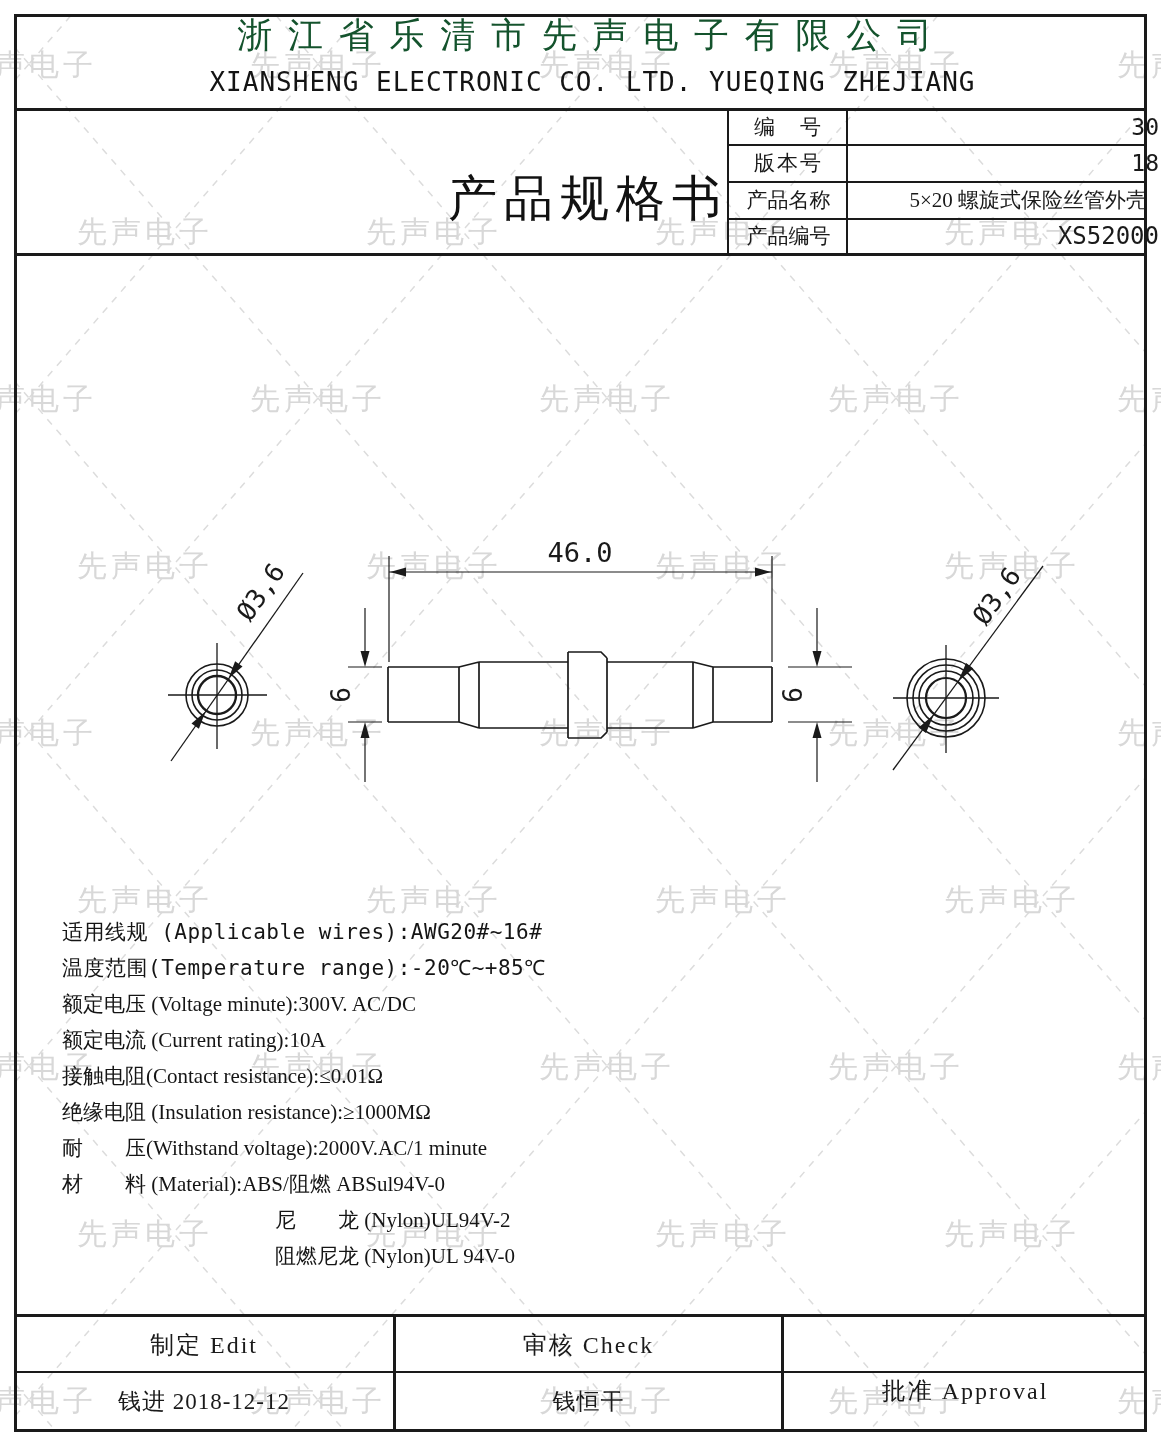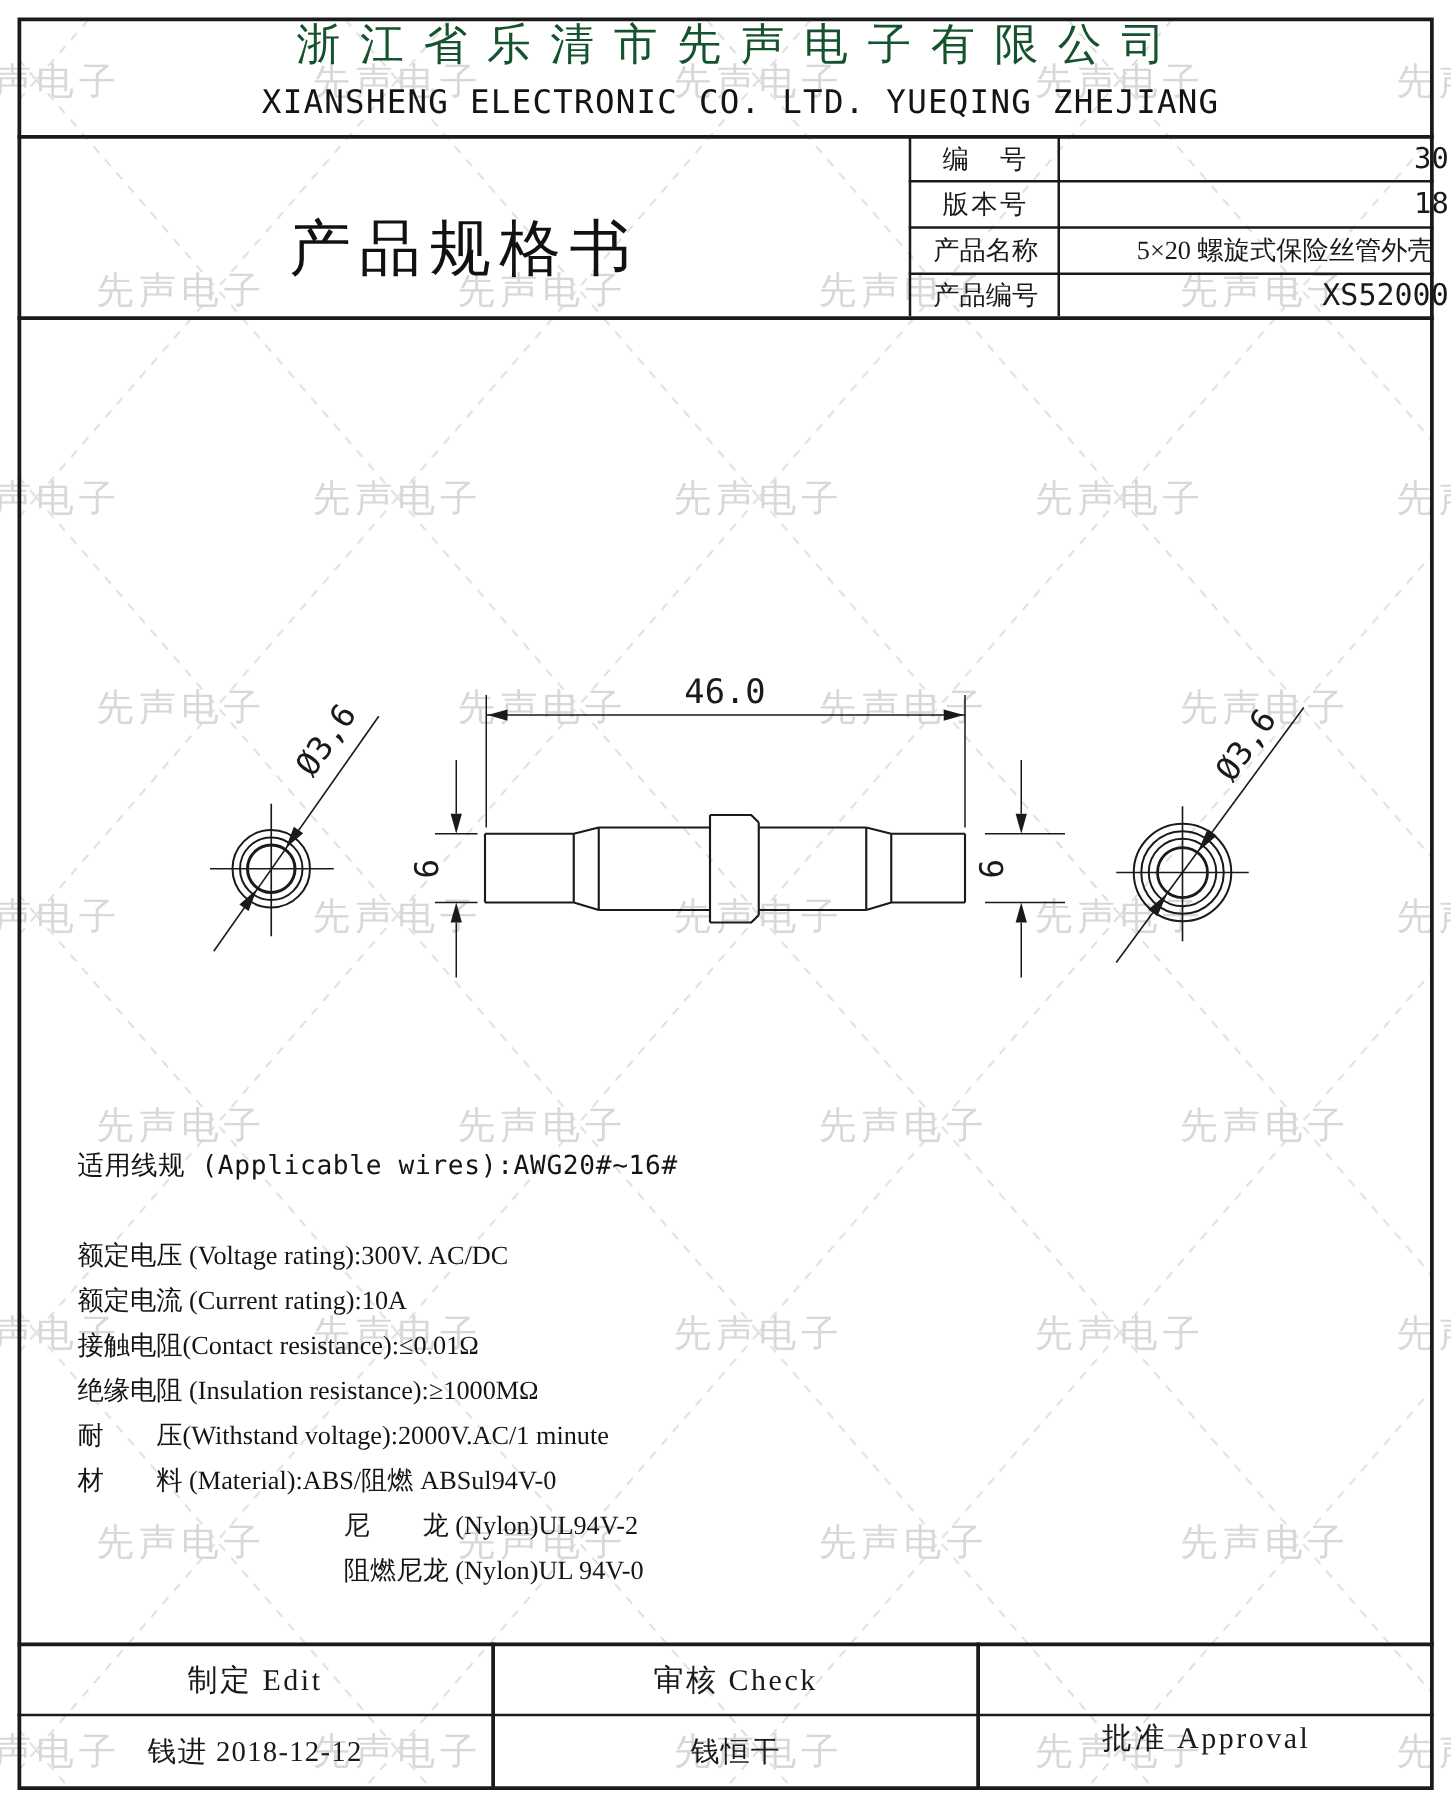--- a/index.html
+++ b/index.html
@@ -24,21 +24,21 @@
     text-align:center;font-size:35px;letter-spacing:0.45em;
     color:#cc2222;white-space:nowrap;
   }
   .company-en{
     left:15px;top:62px;width:1131px;height:40px;line-height:40px;
     text-align:center;font-size:26px;letter-spacing:1px;color:#141414;
     white-space:nowrap;
   }
   .doc-title{
     left:15px;top:166px;width:713px;height:66px;line-height:66px;
-    text-align:center;font-size:49px;letter-spacing:7px;color:#111;
+    text-align:right;font-size:49px;letter-spacing:7px;color:#111;
     white-space:nowrap;
   }
   .info-label{width:119px;text-align:center;font-size:21px;letter-spacing:2px;}
   .info-value{width:299px;text-align:right;font-size:21px;}
   .spec-line{
     position:absolute;height:30px;line-height:30px;font-size:21px;
     white-space:pre;color:#151515;
   }
   .spec-cad{font-family:"DejaVu Sans Mono",monospace;font-size:21px;letter-spacing:0.5px;}
   .bt-header{height:57px;line-height:57px;text-align:center;font-size:24px;letter-spacing:2px;}
@@ -196,21 +196,22 @@
     <div class="abs info-label" style="left:729px;top:146px;height:35px;line-height:35px;">版本号</div>
     <div class="abs info-value cad" style="left:848px;top:146px;height:20px;line-height:35px;font-size:23px;">18</div>
 
     <div class="abs info-label" style="left:729px;top:183px;height:52px;line-height:35px;letter-spacing:0;">产品名称</div>
     <div class="abs info-value" style="left:848px;top:183px;height:35px;line-height:35px;">5×20 螺旋式保险丝管外壳</div>
 
     <div class="abs info-label" style="left:729px;top:220px;height:33px;line-height:33px;letter-spacing:0;">产品编号</div>
     <div class="abs info-value cad" style="left:848px;top:220px;height:33px;line-height:33px;font-size:24px;">XS52000</div>
 
     <div class="spec-line spec-cad" style="left:62px;top:917px;">适用线规 (Applicable wires):AWG20#~16#</div>
-    <div class="spec-line" style="left:62px;top:989px;">额定电压 (Voltage rating):300V. AC/DC</div>
+    <div class="spec-line spec-cad" style="left:62px;top:953px;">温度范围(Temperature range):-20℃~+85℃</div>
+    <div class="spec-line" style="left:62px;top:989px;">额定电压 (Voltage minute):300V. AC/DC</div>
     <div class="spec-line" style="left:62px;top:1025px;">额定电流 (Current rating):10A</div>
     <div class="spec-line" style="left:62px;top:1061px;">接触电阻(Contact resistance):≤0.01Ω</div>
     <div class="spec-line" style="left:62px;top:1097px;">绝缘电阻 (Insulation resistance):≥1000MΩ</div>
     <div class="spec-line" style="left:62px;top:1133px;">耐　　压(Withstand voltage):2000V.AC/1 minute</div>
     <div class="spec-line" style="left:62px;top:1169px;">材　　料 (Material):ABS/阻燃 ABSul94V-0</div>
     <div class="spec-line" style="left:275px;top:1205px;">尼　　龙 (Nylon)UL94V-2</div>
     <div class="spec-line" style="left:275px;top:1241px;">阻燃尼龙 (Nylon)UL 94V-0</div>
 
     <div class="abs bt-header" style="left:15px;top:1317px;width:378px;">制定  Edit</div>
     <div class="abs bt-header" style="left:396px;top:1317px;width:385px;">审核  Check</div>

